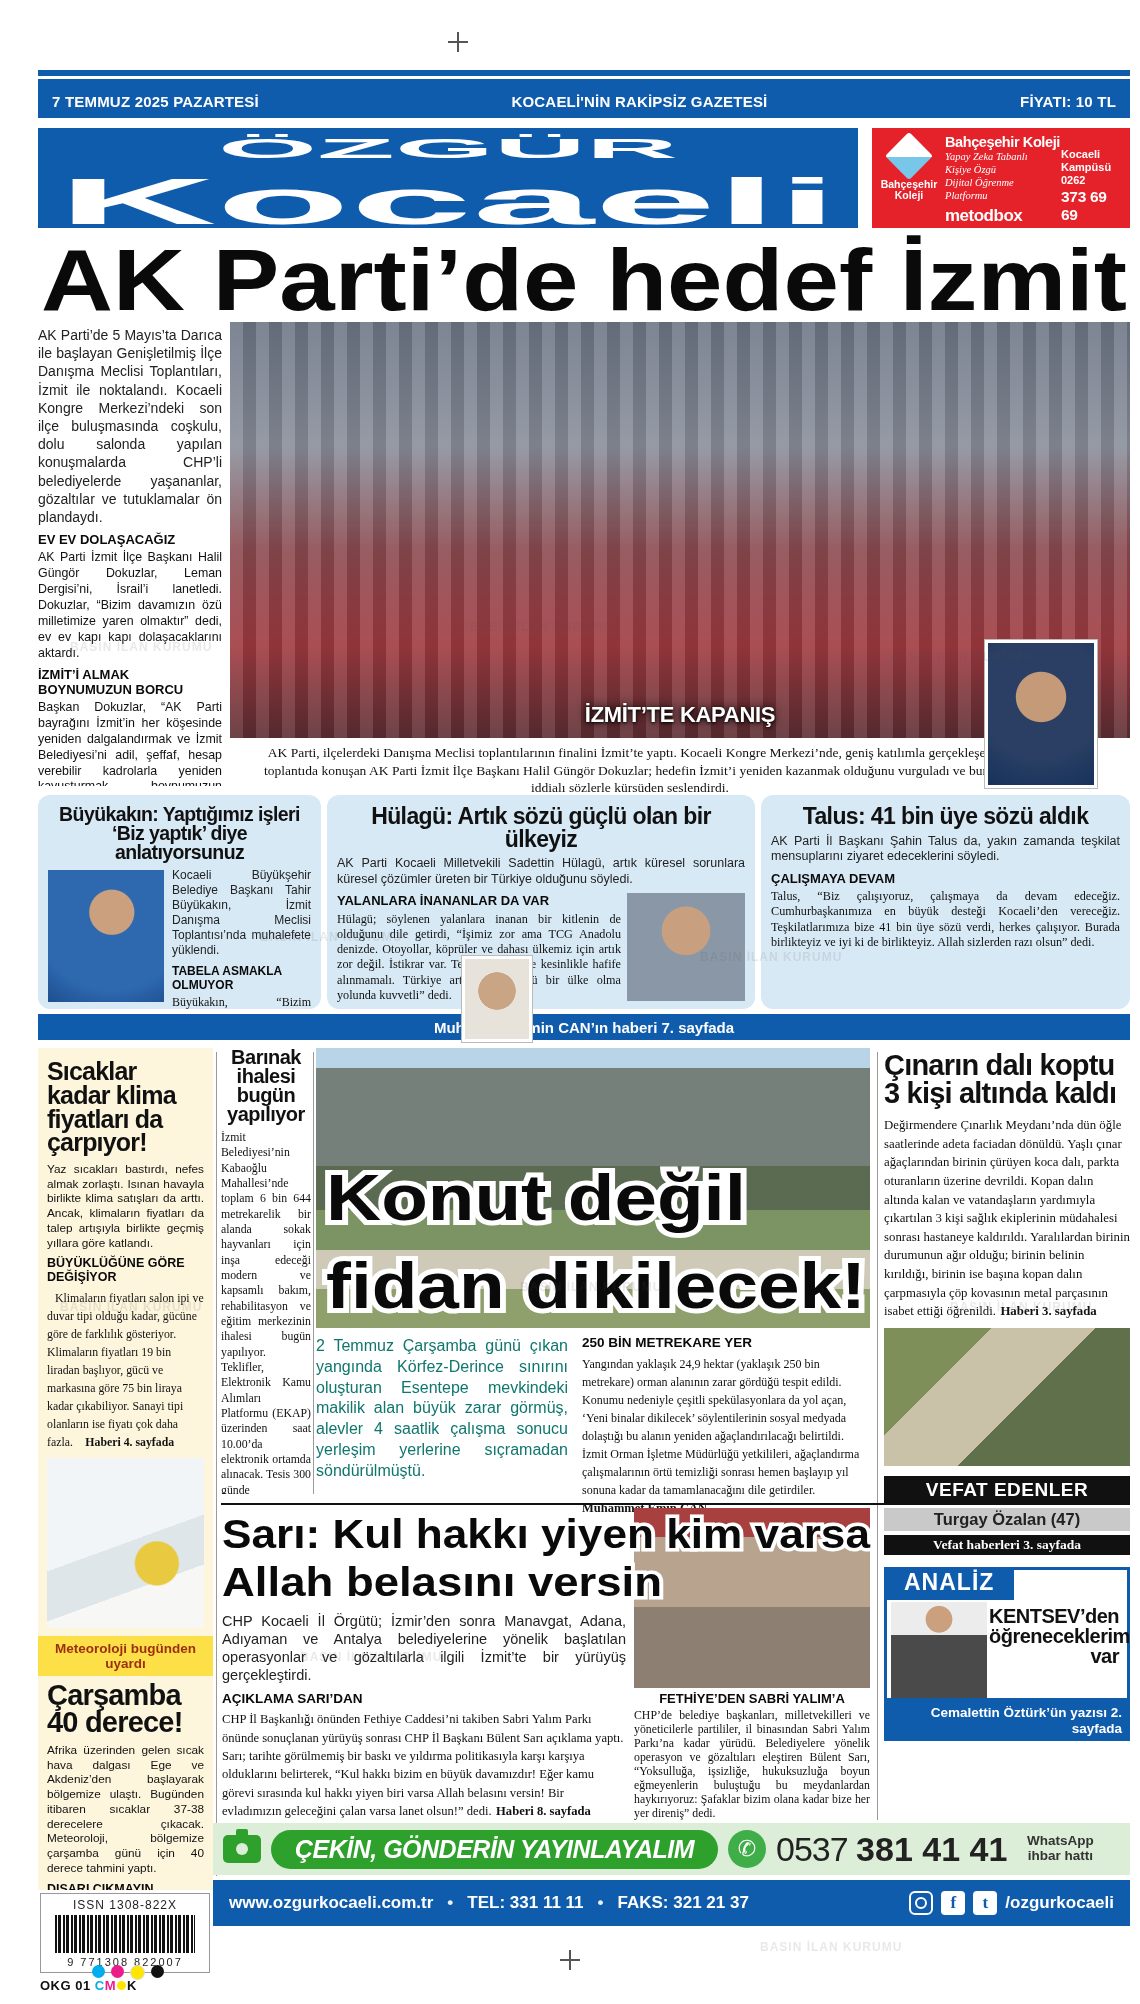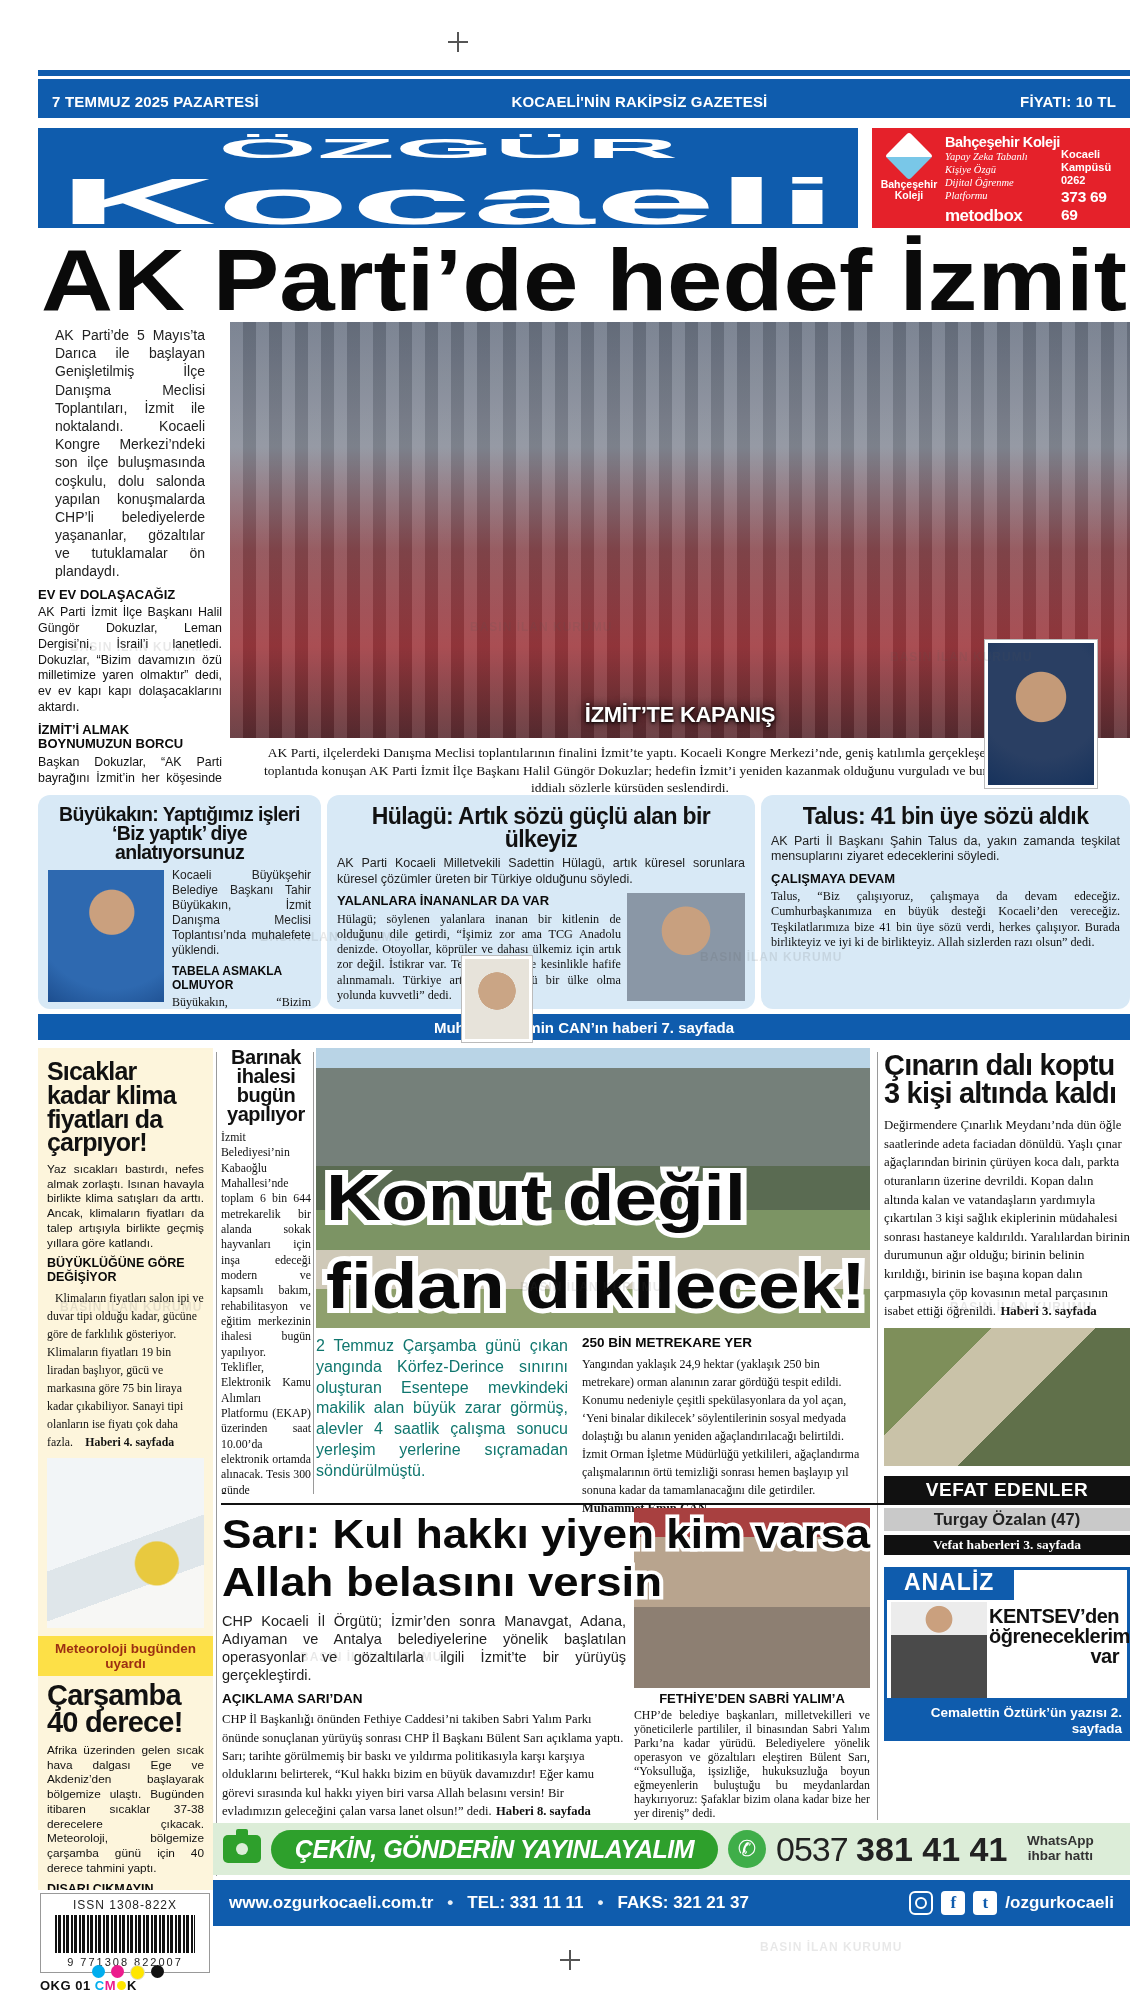--- a/index.html
+++ b/index.html
@@ -201,21 +201,21 @@
       <div>0262</div>
       <div class="adphone">373 69 69</div>
     </div>
   </div>
 
   <svg class="abs" style="left:38px;top:230px;" width="1092" height="94">
     <text x="546" y="80" text-anchor="middle" textLength="1086" lengthAdjust="spacingAndGlyphs" font-size="88" font-weight="bold" fill="#0a0a0a">AK Parti’de hedef İzmit</text>
   </svg>
 
   <div class="abs leadcol">
-    <p class="leadintro" style="margin:0 17px 4px;">AK Parti’de 5 Mayıs’ta Darıca ile başlayan Genişletilmiş İlçe Danışma Meclisi Toplantıları, İzmit ile noktalandı. Kocaeli Kongre Merkezi’ndeki son ilçe buluşmasında coşkulu, dolu salonda yapılan konuşmalarda CHP’li belediyelerde yaşananlar, gözaltılar ve tutuklamalar ön plandaydı.</p>
+    <p class="leadintro" style="margin:0 0 4px;">AK Parti’de 5 Mayıs’ta Darıca ile başlayan Genişletilmiş İlçe Danışma Meclisi Toplantıları, İzmit ile noktalandı. Kocaeli Kongre Merkezi’ndeki son ilçe buluşmasında coşkulu, dolu salonda yapılan konuşmalarda CHP’li belediyelerde yaşananlar, gözaltılar ve tutuklamalar ön plandaydı.</p>
     <div class="kick">EV EV DOLAŞACAĞIZ</div>
     <p class="serifp" style="margin:0;">AK Parti İzmit İlçe Başkanı Halil Güngör Dokuzlar, Leman Dergisi’ni, İsrail’i lanetledi. Dokuzlar, “Bizim davamızın özü milletimize yaren olmaktır” dedi, ev ev kapı kapı dolaşacaklarını aktardı.</p>
     <div class="kick">İZMİT’İ ALMAK BOYNUMUZUN BORCU</div>
     <p class="serifp" style="margin:0;">Başkan Dokuzlar, “AK Parti bayrağını İzmit’in her köşesinde yeniden dalgalandırmak ve İzmit Belediyesi’ni adil, şeffaf, hesap verebilir kadrolarla yeniden kavuşturmak boynumuzun borcudur” dedi.</p>
   </div>
 
   <div class="abs mainphoto">
     <div class="pholabel">İZMİT’TE KAPANIŞ</div>
   </div>
   <div class="abs capt serif">AK Parti, ilçelerdeki Danışma Meclisi toplantılarının finalini İzmit’te yaptı. Kocaeli Kongre Merkezi’nde, geniş katılımla gerçekleşen toplantıda konuşan AK Parti İzmit İlçe Başkanı Halil Güngör Dokuzlar; hedefin İzmit’i yeniden kazanmak olduğunu vurguladı ve bunu iddialı sözlerle kürsüden seslendirdi.</div>
@@ -223,21 +223,21 @@
 
   <div class="abs box b1">
     <div class="boxhead">Büyükakın: Yaptığımız işleri ‘Biz yaptık’ diye anlatıyorsunuz</div>
     <div class="ph-buyukakin"></div>
     <p class="boxintro" style="margin:0;">Kocaeli Büyükşehir Belediye Başkanı Tahir Büyükakın, İzmit Danışma Meclisi Toplantısı’nda muhalefete yüklendi.</p>
     <div class="kick" style="font-size:12px;">TABELA ASMAKLA OLMUYOR</div>
     <p class="boxbody" style="margin:0;">Büyükakın, “Bizim yaptığımız işleri arka taraflarda ‘Biz yaptık’ diye anlatıyorsunuz. Lütfen işlerini bitiriniz, tabelaları indirip asmakla hizmet olmaz. Sayın Yıldızlı, sen söylemeye devam et. Biz iş yapmaya devam ederiz” dedi.</p>
   </div>
 
   <div class="box b2">
-    <div class="boxhead" style="font-size:23px;">Hülagü: Artık sözü güçlü alan bir ülkeyiz</div>
+    <div class="boxhead" style="font-size:23px;">Hülagü: Artık sözü güçlü olan bir ülkeyiz</div>
     <p class="boxintro" style="margin:0;font-size:12.5px;">AK Parti Kocaeli Milletvekili Sadettin Hülagü, artık küresel sorunlara küresel çözümler üreten bir Türkiye olduğunu söyledi.</p>
     <div class="kick" style="font-size:13px;">YALANLARA İNANANLAR DA VAR</div>
     <p class="boxbody" style="margin:0;font-size:12.2px;">Hülagü; söylenen yalanlara inanan bir kitlenin de olduğunu dile getirdi, “İşimiz zor ama TCG Anadolu denizde. Otoyollar, köprüler ve dahası ülkemiz için artık zor değil. İstikrar var. Terörsüz Türkiye kesinlikle hafife alınmamalı. Türkiye artık sözü güçlü bir ülke olma yolunda kuvvetli” dedi.</p>
     <div class="ph-hulagu"></div>
   </div>
 
   <div class="abs box b3">
     <div class="boxhead" style="font-size:23px;">Talus: 41 bin üye sözü aldık</div>
     <p class="boxintro" style="margin:0;font-size:12.5px;">AK Parti İl Başkanı Şahin Talus da, yakın zamanda teşkilat mensuplarını ziyaret edeceklerini söyledi.</p>
     <div class="kick" style="font-size:13px;">ÇALIŞMAYA DEVAM</div>

